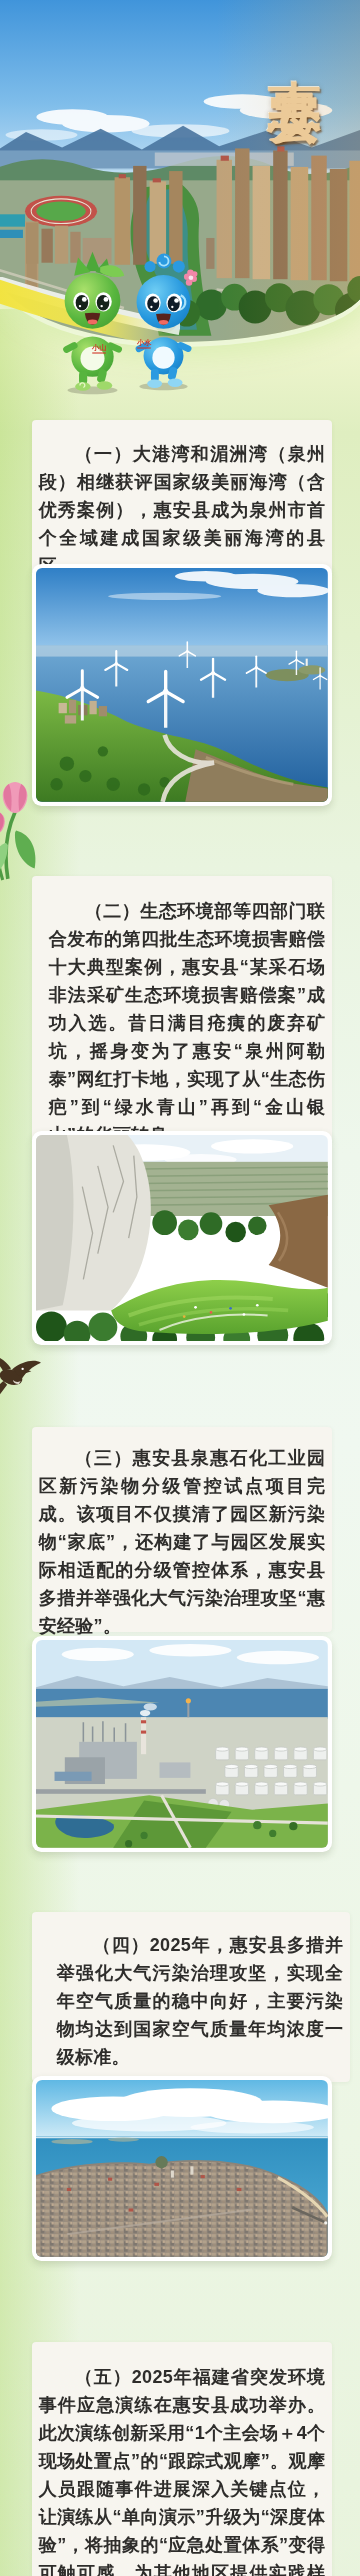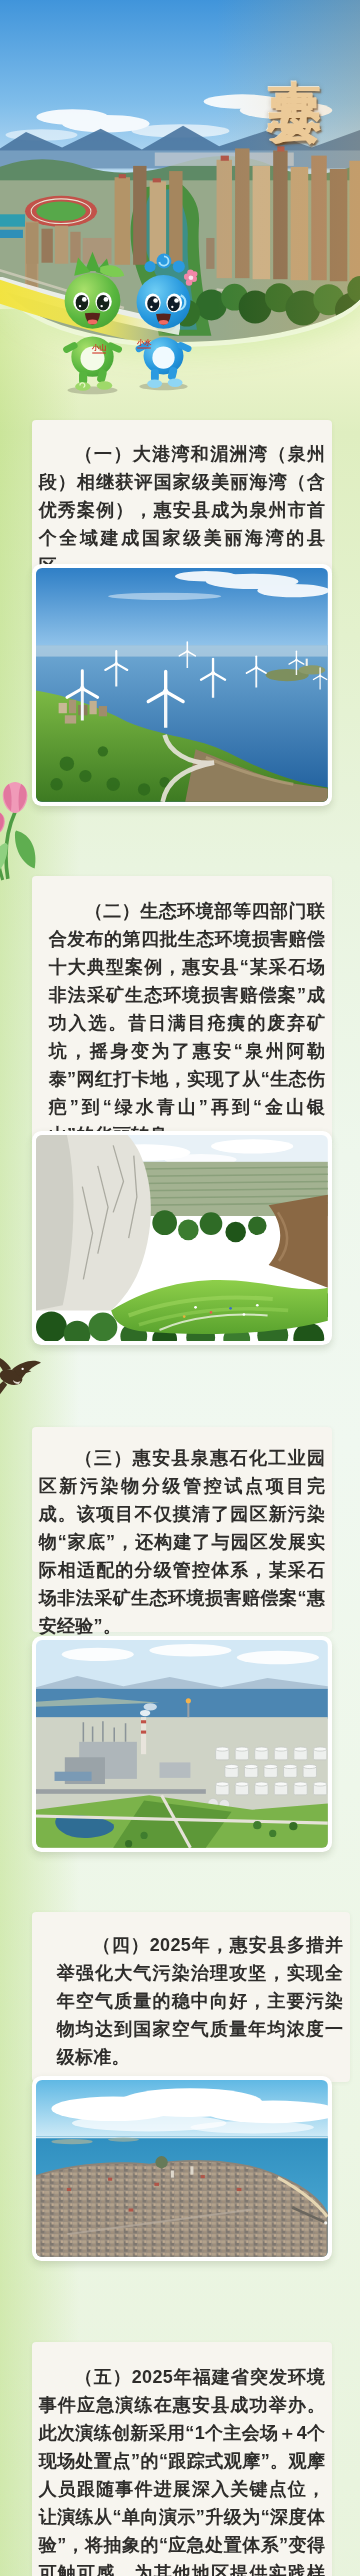--- a/index.html
+++ b/index.html
@@ -412,21 +412,21 @@
       <ellipse cx="58" cy="52" rx="24" ry="15" transform="rotate(18 58 52)"></ellipse>
       <circle cx="78" cy="38" r="11"></circle>
       <path d="M88,36 L100,40 L88,44 Z"></path>
       <path d="M42,60 L8,92 L32,76 L24,102 L50,68 Z"></path>
     </g>
     <circle cx="82" cy="35" r="2.4" fill="#fff"></circle>
     <path d="M62,58 a12 9 0 0 0 16 2 l-4,6 a12 9 0 0 1 -12,-8 Z" fill="#f2ece2" opacity=".9"></path>
   </svg>
 
   <div class="card" style="top:1427px;height:188px;padding-top:16.5px;">
-    <p>（三）惠安县泉惠石化工业园区新污染物分级管控试点项目完成。该项目不仅摸清了园区新污染物“家底”，还构建了与园区发展实际相适配的分级管控体系，某采石场非法采矿生态环境损害赔偿案“惠安经验”。</p>
+    <p>（三）惠安县泉惠石化工业园区新污染物分级管控试点项目完成。该项目不仅摸清了园区新污染物“家底”，还构建了与园区发展实际相适配的分级管控体系，惠安县多措并举强化大气污染治理攻坚“惠安经验”。</p>
   </div>
 
   <div class="photo" style="top:1636px;height:216px;">
     <svg viewBox="0 0 567 404" preserveAspectRatio="none">
       <defs>
         <g id="p3tank">
           <rect x="-13" y="-10" width="26" height="21" rx="3" fill="#eef0ee" stroke="#c5c9c4" stroke-width="1.5"></rect>
           <ellipse cx="0" cy="-10" rx="13" ry="4" fill="#f8f9f8" stroke="#c5c9c4" stroke-width="1.5"></ellipse>
         </g>
       </defs>

